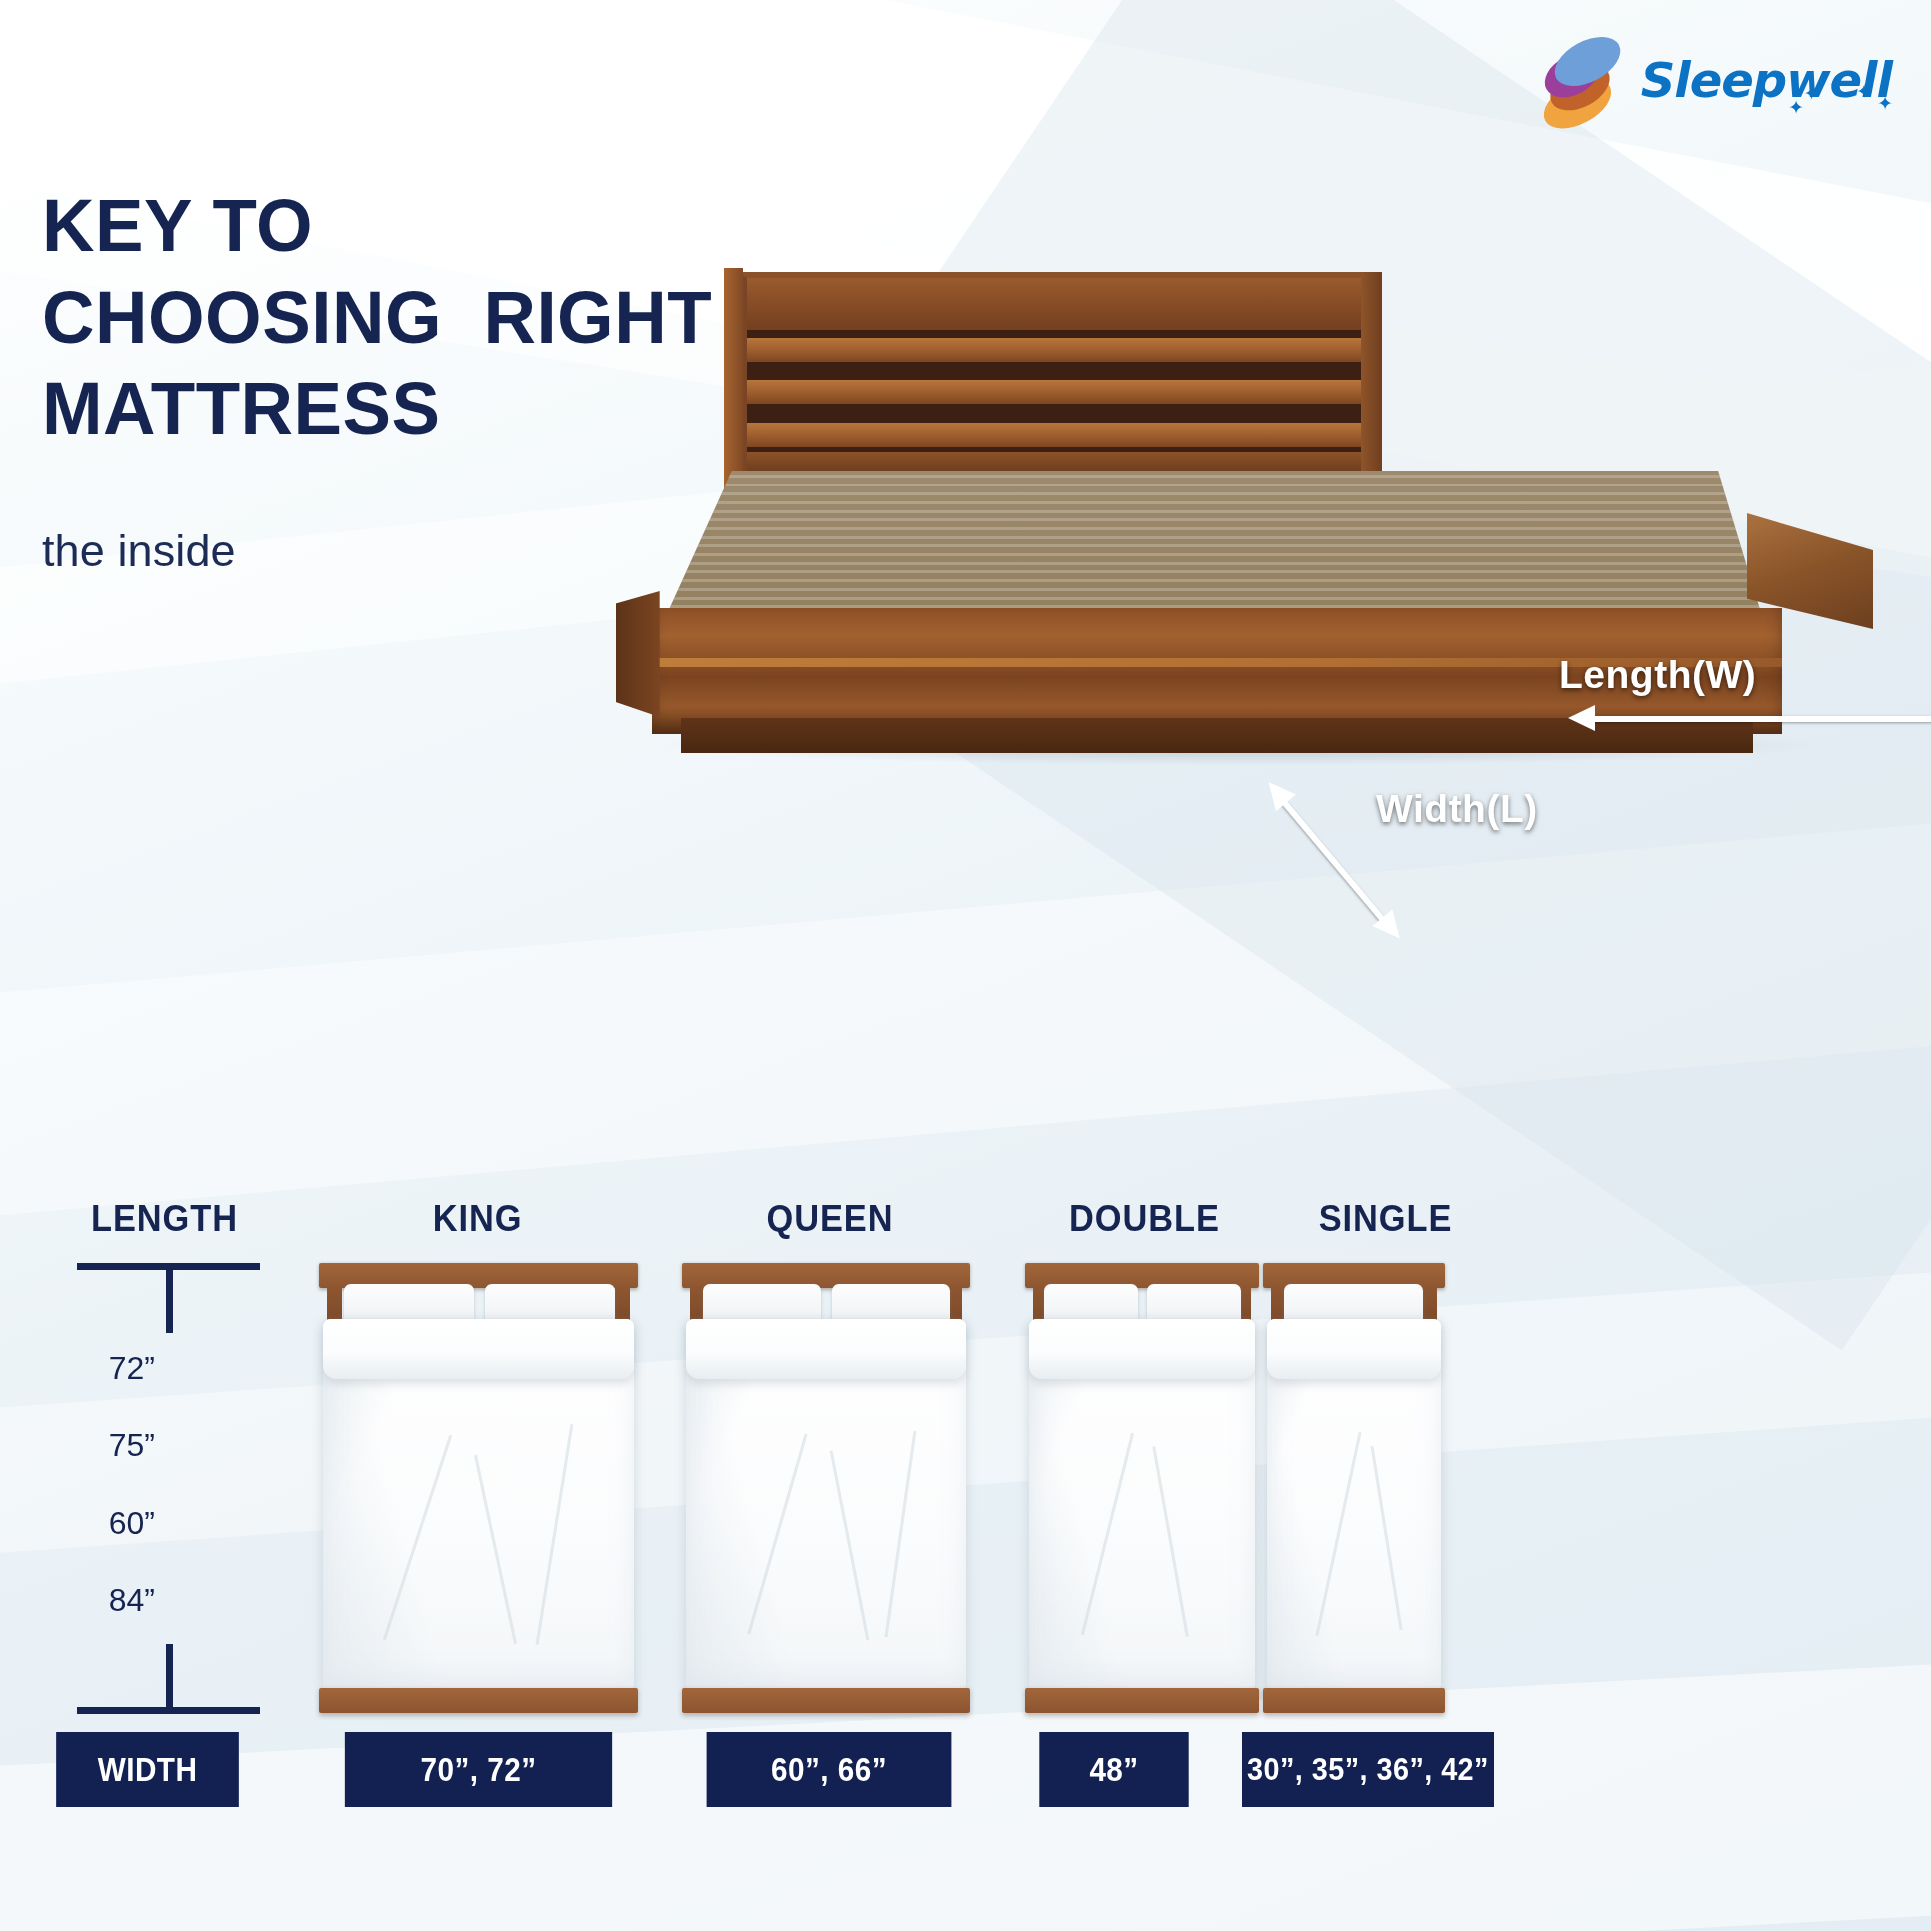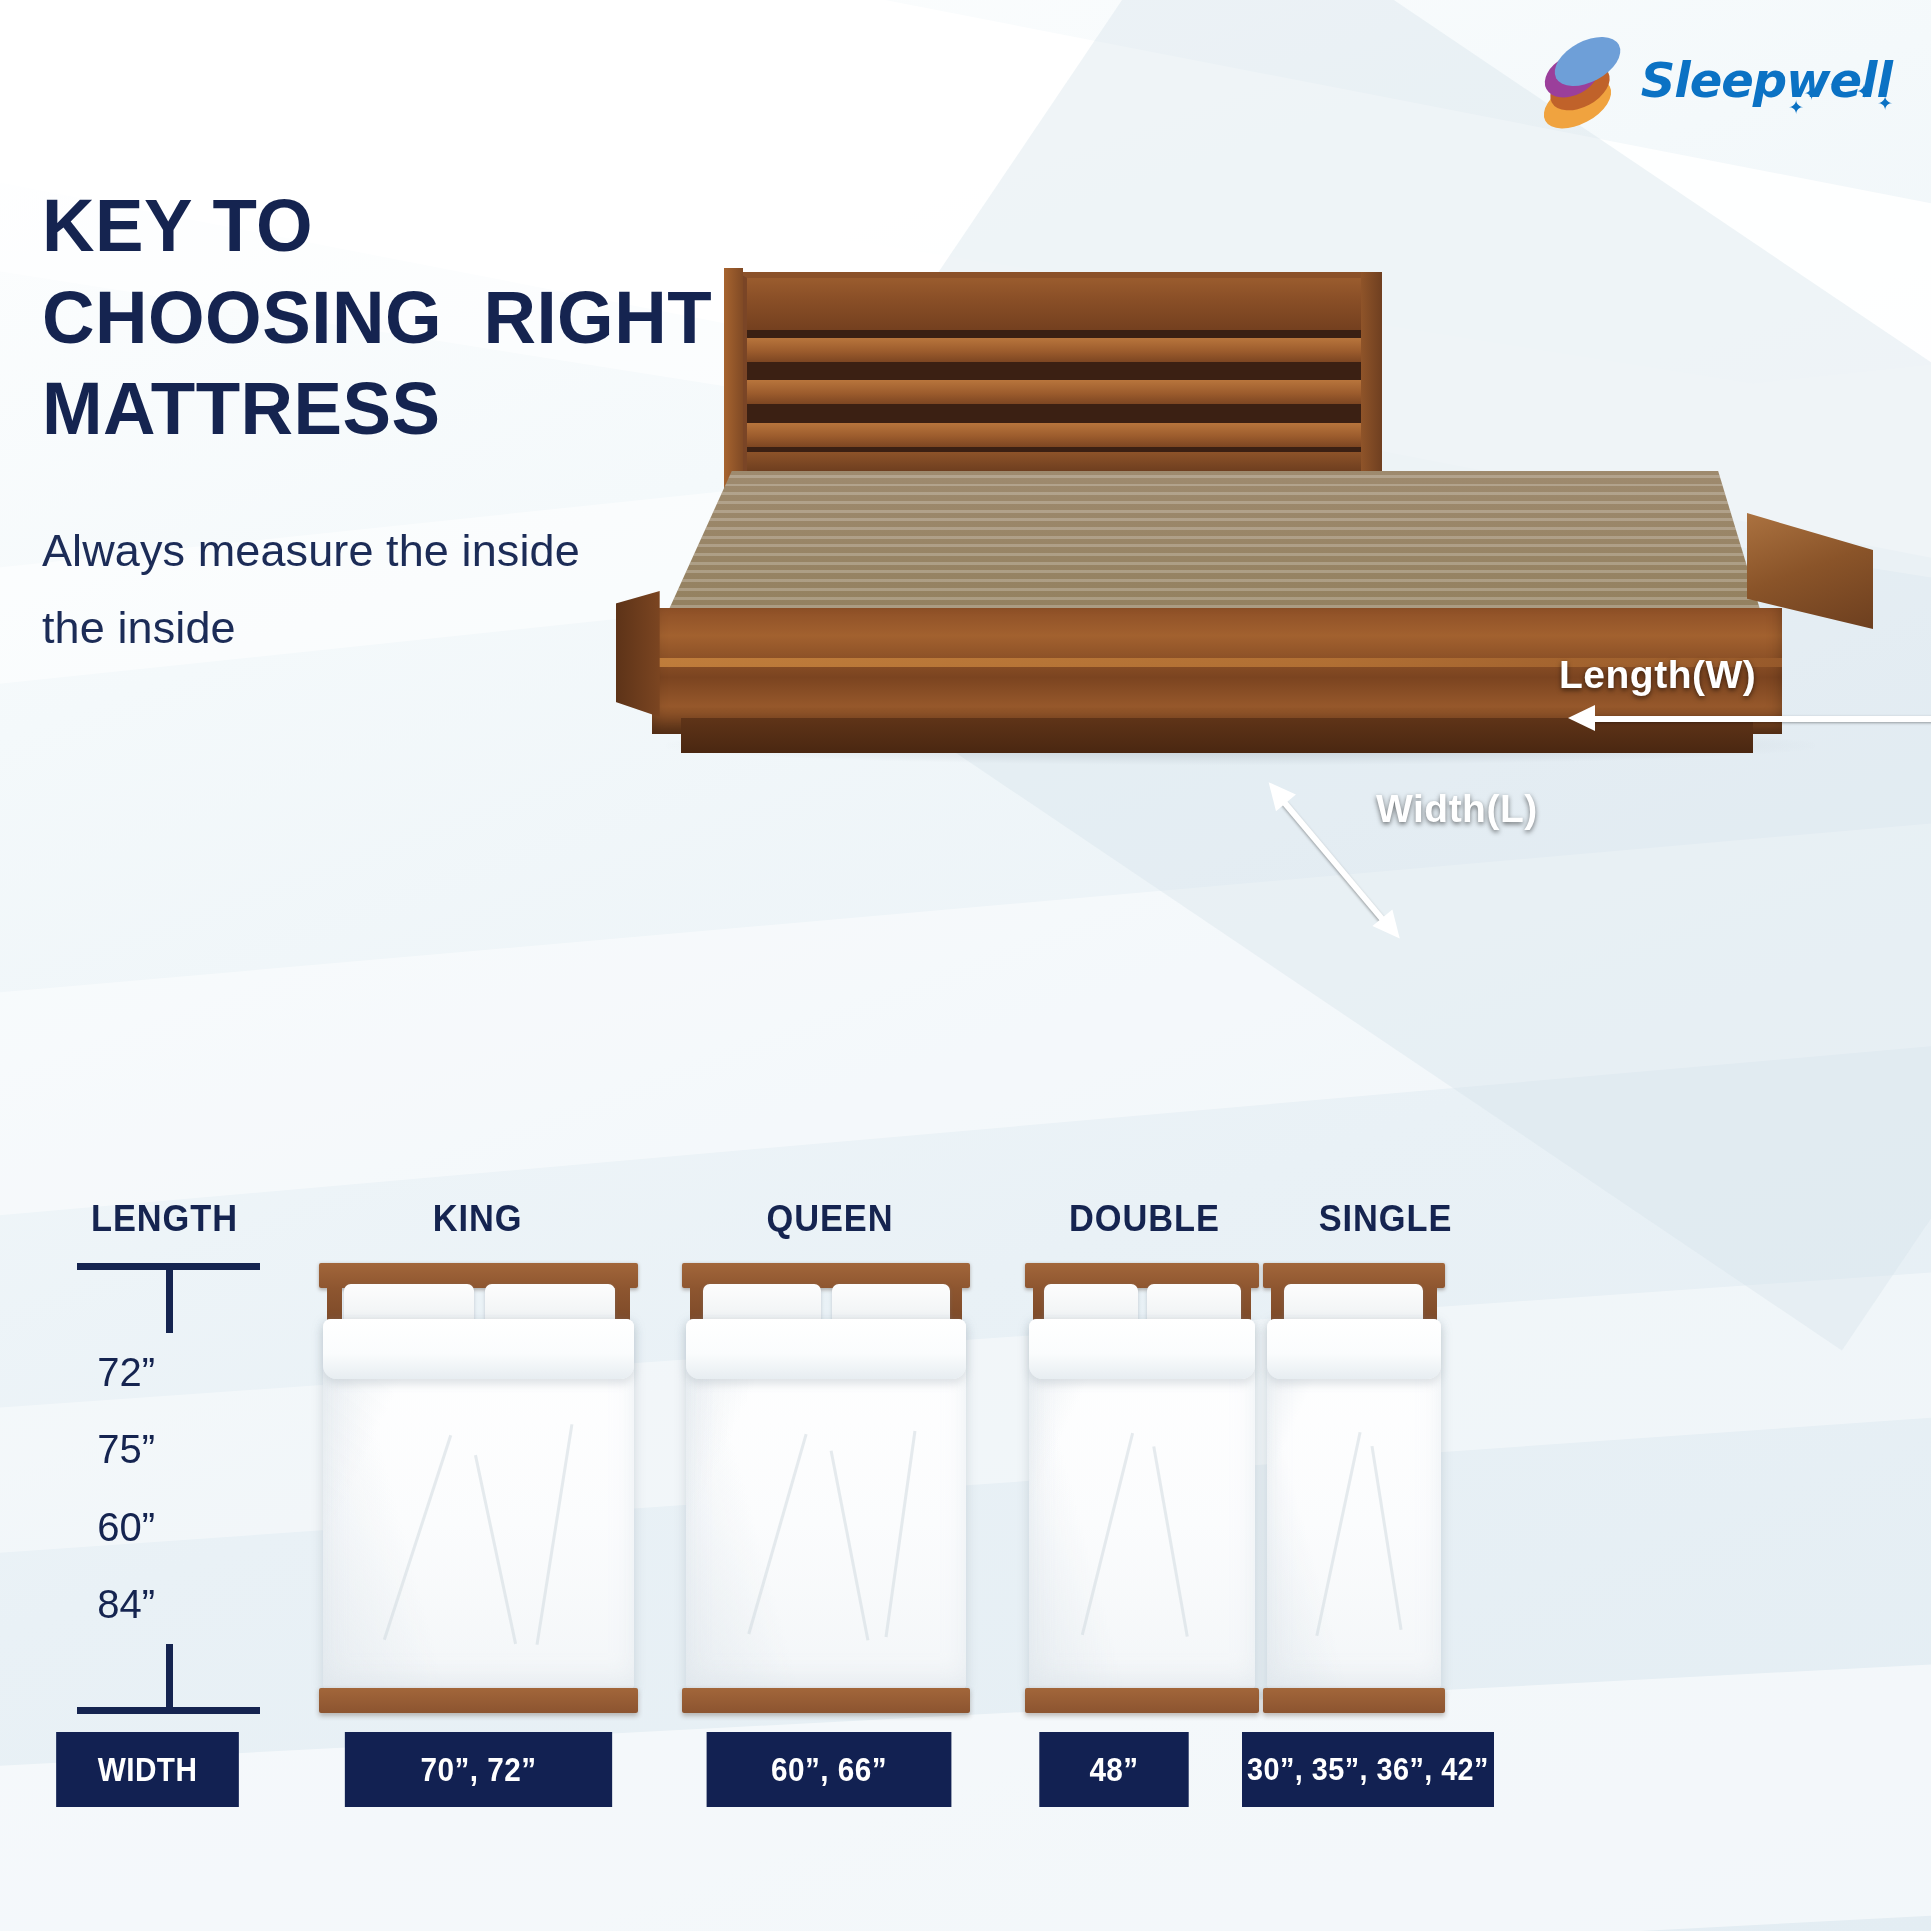--- a/index.html
+++ b/index.html
@@ -179,21 +179,21 @@
   .col-head {
     position:absolute; color:#152450; font-weight:bold; font-size:37px;
     letter-spacing:1px; text-align:center; transform:scaleX(0.93);
   }
 
   .dim-bracket { position:absolute; }
   .db-bar { position:absolute; background:#152450; height:6.8px; }
   .db-stem { position:absolute; background:#152450; width:6.8px; }
 
   .len-val {
-    position:absolute; color:#152450; font-size:40px; font-weight:500;
+    position:absolute; color:#152450; font-size:32px; font-weight:500;
     text-align:right; width:116px;
   }
 
   
   .bedimg { position:absolute; }
   .bed-hb {
     position:absolute; left:0; top:0; width:100%; height:25px;
     background:linear-gradient(180deg,#a2663a 0%,#8e5630 100%);
     border-radius:1.9px;
     box-shadow:0 1.9px 3.9px rgba(60,40,25,0.35);
@@ -276,21 +276,20 @@
   </div>
 </div>
 
 <div id="headline">
   <span class="hl">KEY TO</span>
   <span class="hl">CHOOSING  RIGHT</span>
   <span class="hl">MATTRESS</span>
 </div>
 
 <div id="subtitle">
-  <span class="sl">Always measure the inside</span>
   <span class="sl">the inside</span>
 </div>
 
 <div id="hero">
   <div class="hb-shadow"></div>
 
   <div class="headboard">
     <div class="hb-top"></div>
     <div class="slat s1"></div>
     <div class="slat s2"></div>

